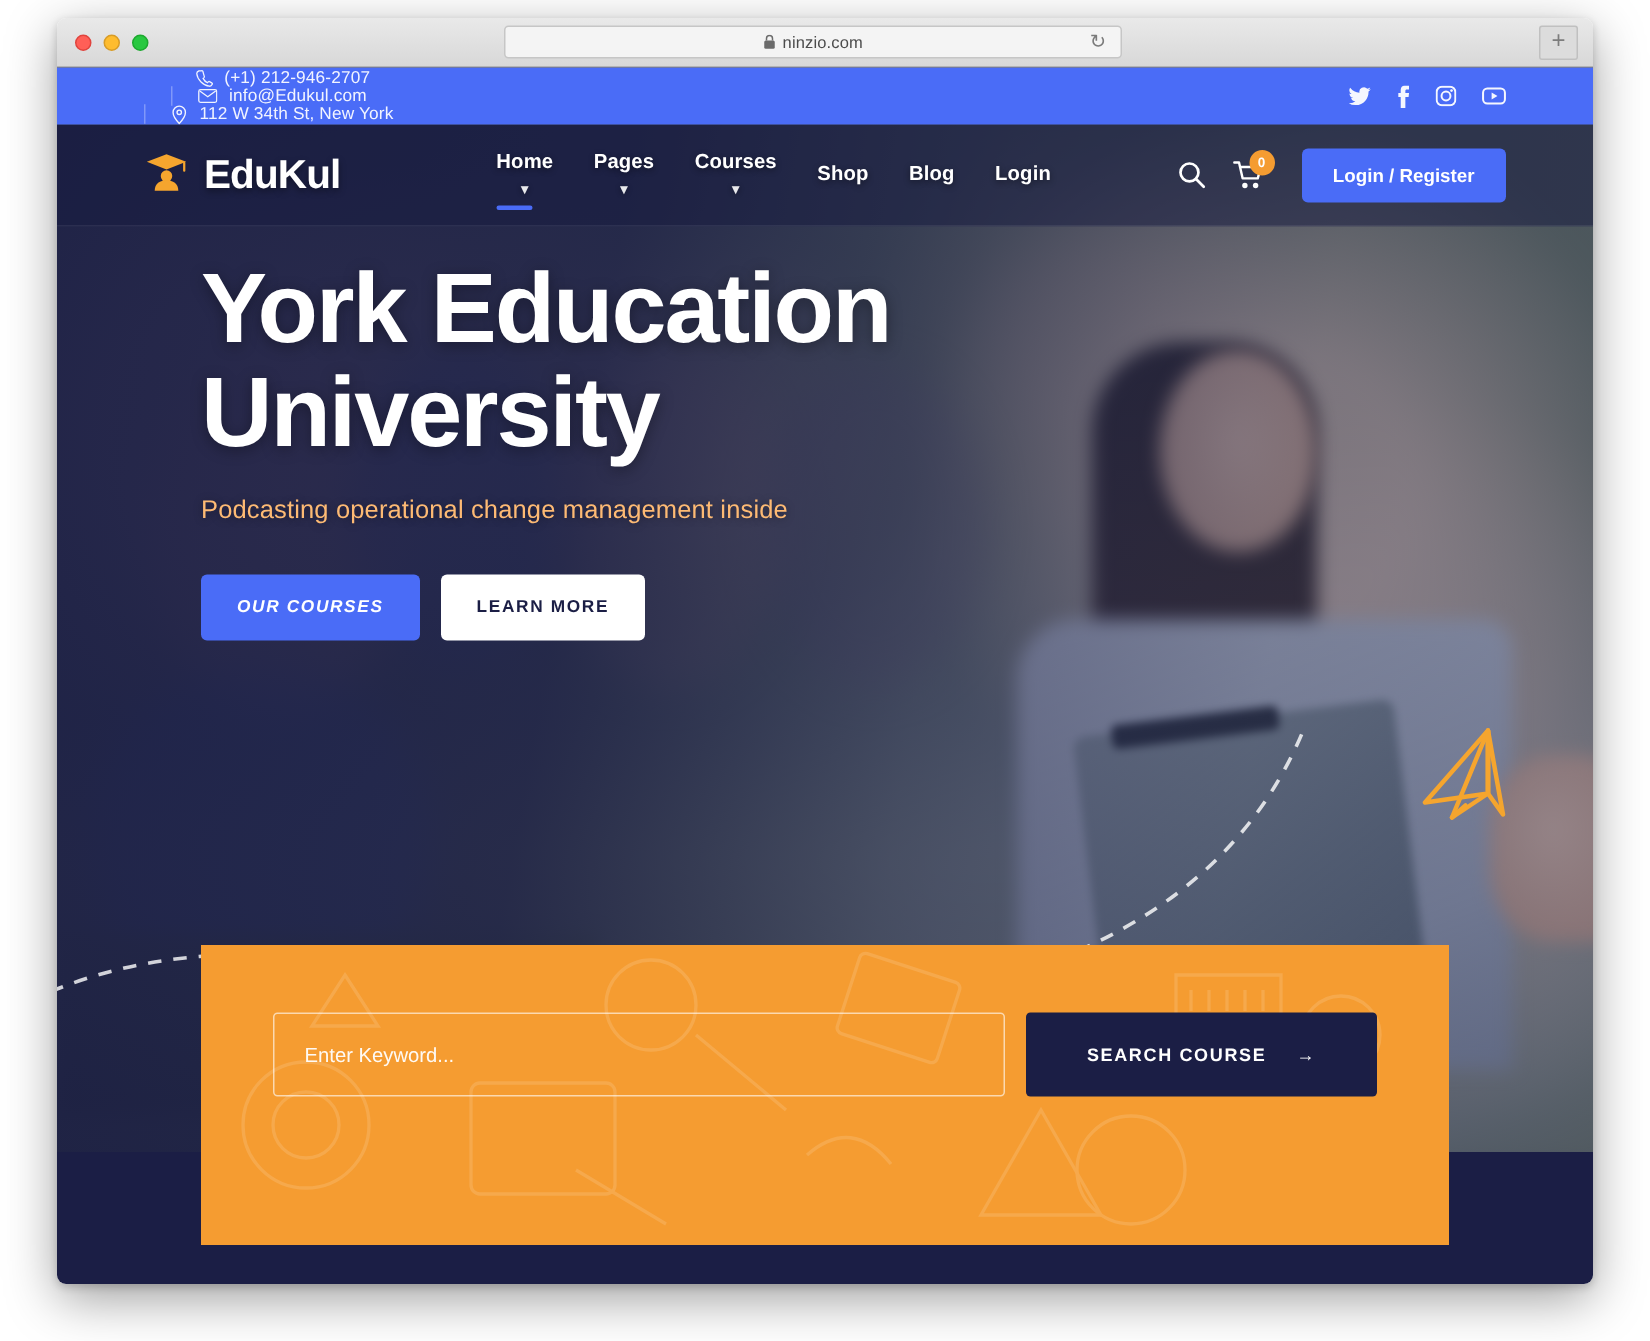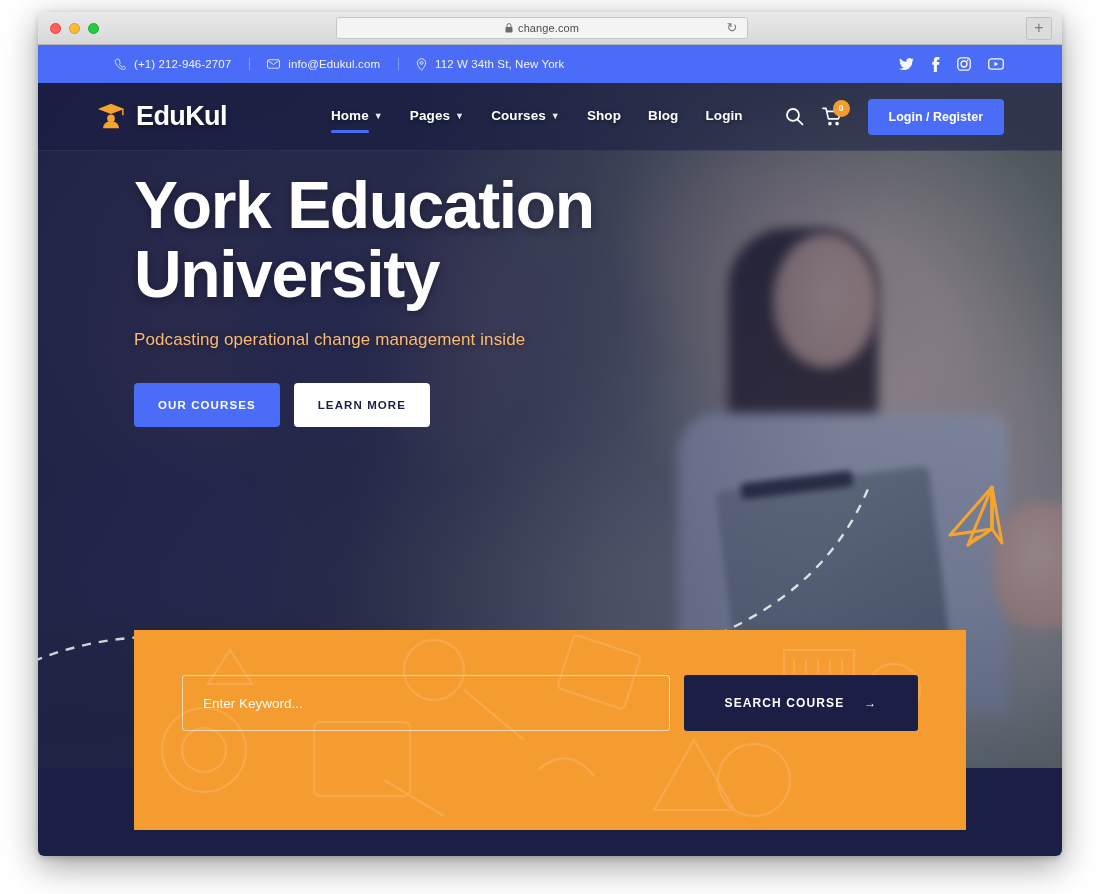--- a/index.html
+++ b/index.html
@@ -85,21 +85,21 @@
 
   
   #topbar {
     position: relative;
     height: 38px;
     background: #4a6cf7;
     display: flex; align-items: center;
     padding: 0 58px 0 58px;
     color: #ffffff;
   }
-  #contact-list { display: flex; align-items: center; }
+  #contact-list { display: flex; align-items: center; flex-direction: column; }
   .contact-item {
     display: flex; align-items: center;
     font-size: 11.5px; color: #f2f4ff;
     padding: 0 18px;
     position: relative;
     white-space: nowrap;
     letter-spacing: .1px;
   }
   .contact-item + .contact-item::before {
     content: ""; position: absolute; left: 0; top: 50%;
@@ -220,21 +220,21 @@
     letter-spacing: .1px;
     text-shadow: 0 1px 6px rgba(0,0,0,.35);
   }
   #hero-buttons { margin-top: 33px; display: flex; gap: 14px; }
   .hero-btn {
     height: 44px;
     display: inline-flex; align-items: center; justify-content: center;
     font-size: 11.5px; font-weight: 700; letter-spacing: 1.1px;
     border-radius: 4px; cursor: pointer; padding: 0 24px;
   }
-  #btn-our-courses { background: #4a6cf7; color: #ffffff; min-width: 132px; }
+  #btn-our-courses { background: #4a6cf7; color: #ffffff; min-width: 132px; font-style: italic; }
   #btn-learn-more  { background: #ffffff; color: #1b1e45; min-width: 126px; }
 
   
   #plane-wrap { position: absolute; right: 40px; top: 400px; z-index: 5; }
   #dash-trail { position: absolute; left: 0; top: 380px; width: 100%; height: 220px; z-index: 4; }
 
   
   #search-panel {
     position: absolute;
     left: 96px; top: 585px;
@@ -301,20 +301,21 @@
   #nav { display: flex; align-items: center; gap: 27px; margin-left: 104px; }
   .nav-item {
     position: relative;
     color: #ffffff;
     font-size: 13.5px; font-weight: 700;
     letter-spacing: .1px;
     cursor: pointer;
     display: flex; align-items: center; gap: 5px;
     padding-bottom: 3px;
     text-shadow: 0 1px 4px rgba(0,0,0,.45);
+    flex-direction: column;
   }
   .nav-item.active::after {
     content: ""; position: absolute; left: 0; right: 14px; bottom: -7px;
     height: 3px; background: #4a6cf7; border-radius: 2px;
   }
   .caret { font-size: 9px; opacity: .9; transform: translateY(1px); }
 
   #header-actions { margin-left: auto; display: flex; align-items: center; gap: 18px; }
   #search-icon-btn, #cart-btn { cursor: pointer; position: relative; display: inline-flex; }
   #cart-badge {
@@ -351,21 +352,21 @@
         <i></i>
     </div>
 
     <div id="url-bar">
       <span id="url-text">
         <span class="lock-ico">
           <svg width="8" height="10" viewBox="0 0 8 10" fill="none">
             <rect x="0.5" y="4" width="7" height="5.5" rx="1" fill="#6b6b6b"></rect>
             <path d="M2 4V2.6A2 2 0 0 1 6 2.6V4" stroke="#6b6b6b" stroke-width="1" fill="none"></path>
           </svg>
-        </span><span>change.com</span>
+        </span><span>ninzio.com</span>
       </span>
       <div id="reload-btn">↻</div>
     </div>
 
     <div id="newtab-btn">+</div>
   </div>
 
   <div id="viewport">
 
     <div id="hero" style="position:absolute;left:0;top:38px;width:100%;height:685px;">

